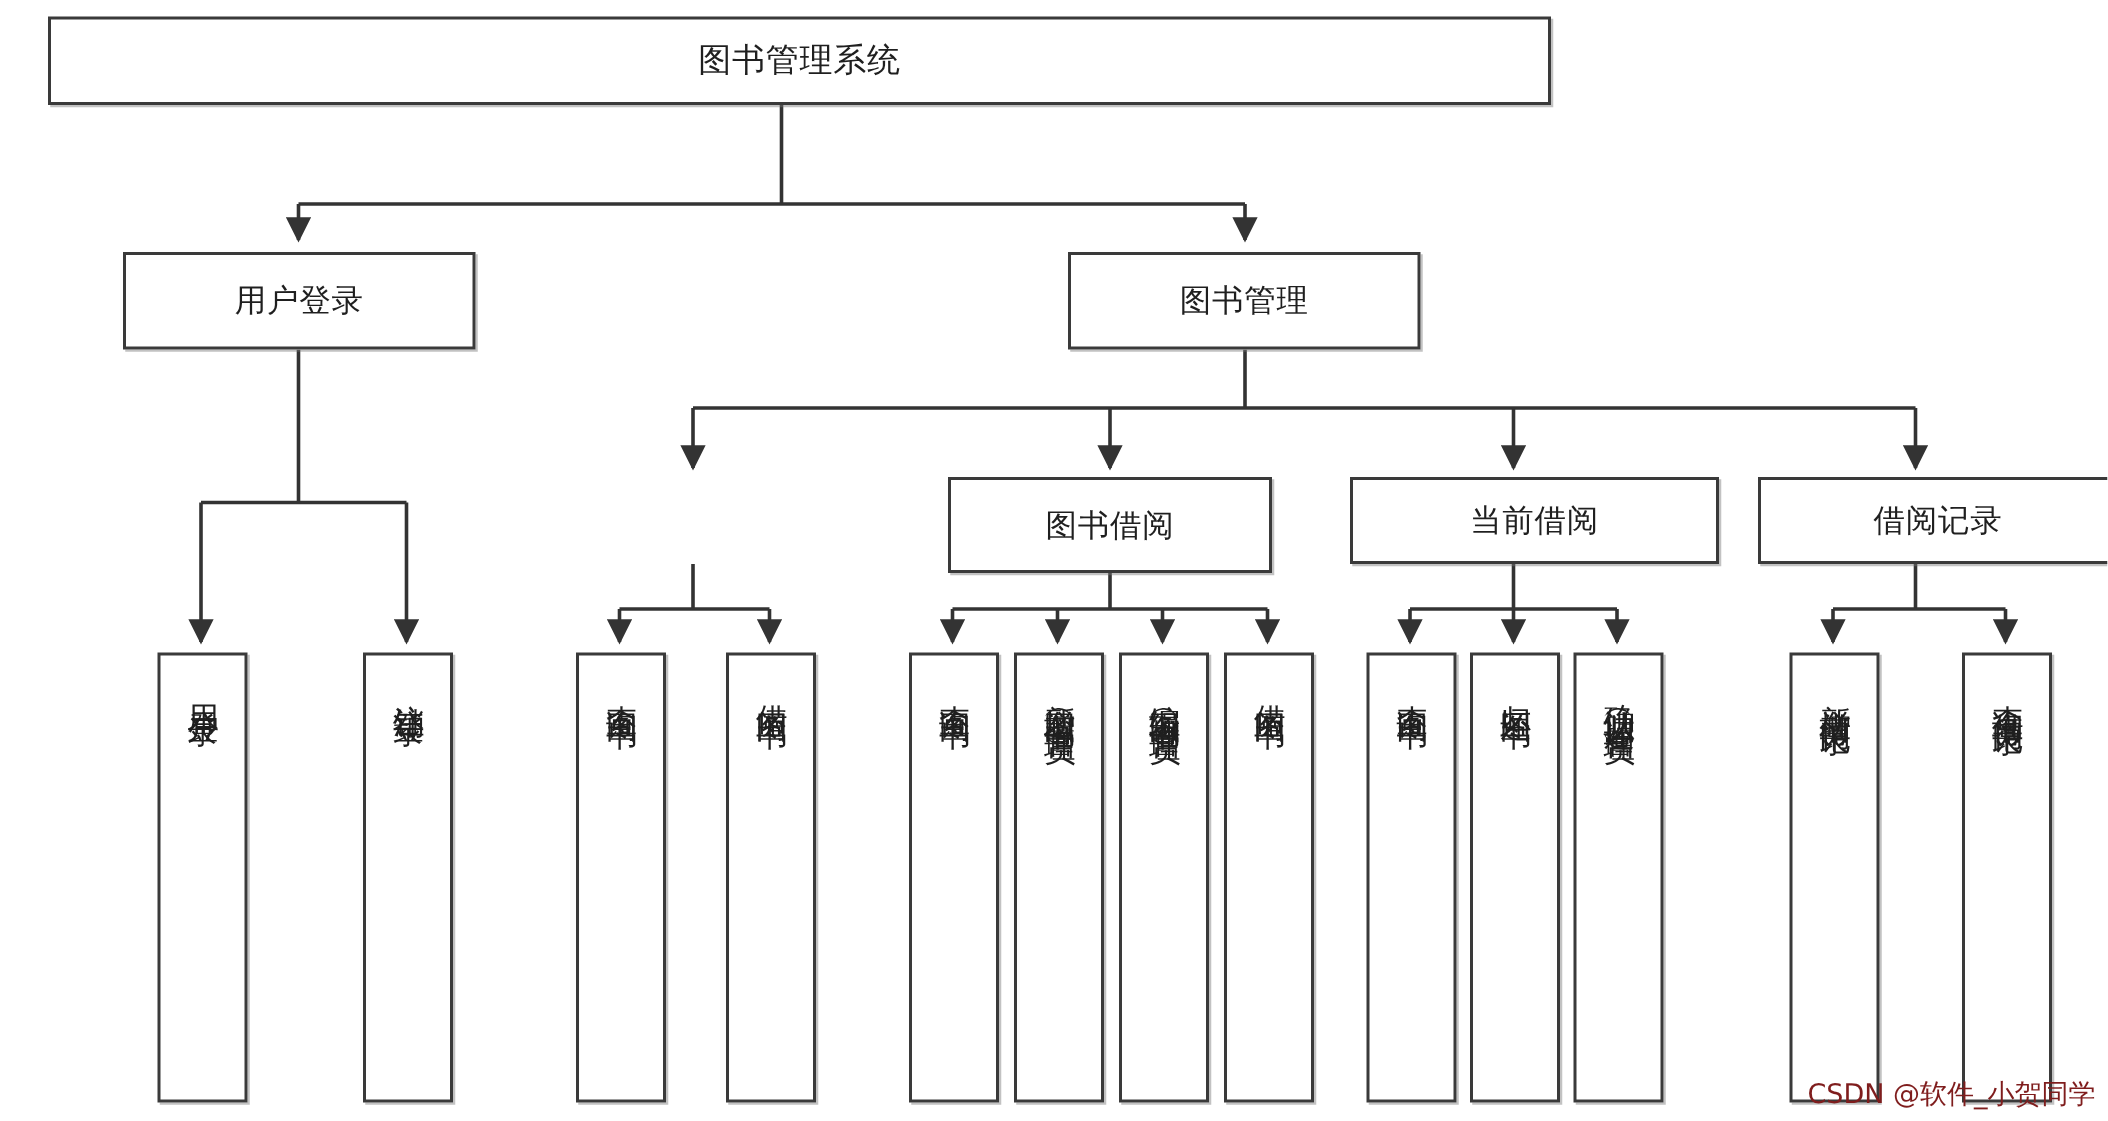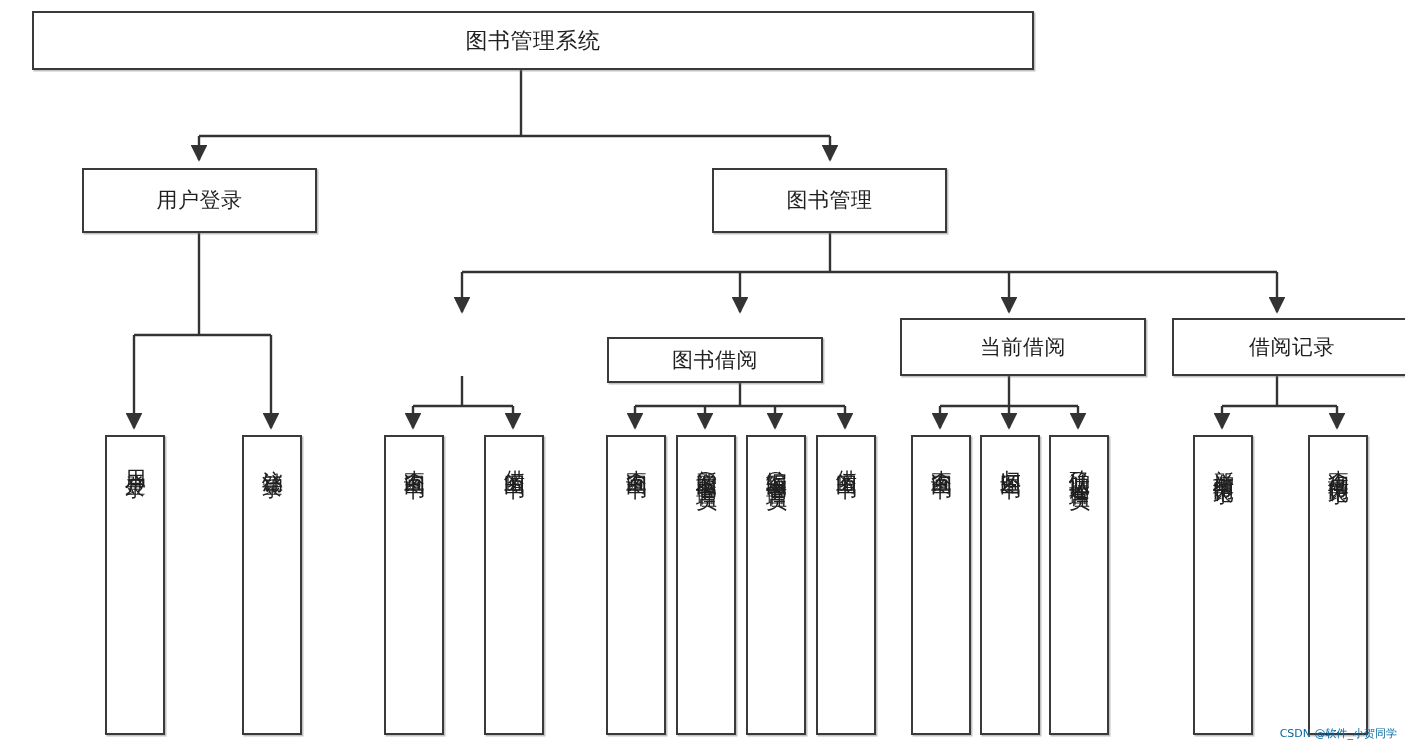--- a/index.html
+++ b/index.html
@@ -54,22 +54,22 @@
     text-orientation: upright;
     font-size: 21px;
     letter-spacing: 3px;
     line-height: 1.0;
     white-space: nowrap;
   }
   .watermark {
     position: absolute;
     right: 8px;
     bottom: 6px;
-    font-size: 11px;
-    color: #0369a1;
+    font-size: 18px;
+    color: #7f1d1d;
     z-index: 6;
     white-space: nowrap;
     pointer-events: none;
   }
 </style>
 </head>
 <body>
 
 <div id="canvas">
 
@@ -127,21 +127,21 @@
     <span class="node-label">图书管理系统</span>
   </div>
 
   <div class="node" style="left:82px; top:168px; width:235px; height:65px;">
     <span class="node-label">用户登录</span>
   </div>
   <div class="node" style="left:712px; top:168px; width:235px; height:65px;">
     <span class="node-label">图书管理</span>
   </div>
 
-  <div class="node" style="left:607px; top:318px; width:216px; height:46px;margin-top:19px;">
+  <div class="node" style="left:632px; top:318px; width:216px; height:64px;">
     <span class="node-label">图书借阅</span>
   </div>
   <div class="node" style="left:900px; top:318px; width:246px; height:58px;">
     <span class="node-label">当前借阅</span>
   </div>
   <div class="node" style="left:1172px; top:318px; width:240px; height:58px;">
     <span class="node-label">借阅记录</span>
   </div>
 
   <div class="node vert" style="left:105px; top:435px; width:60px; height:300px;">

